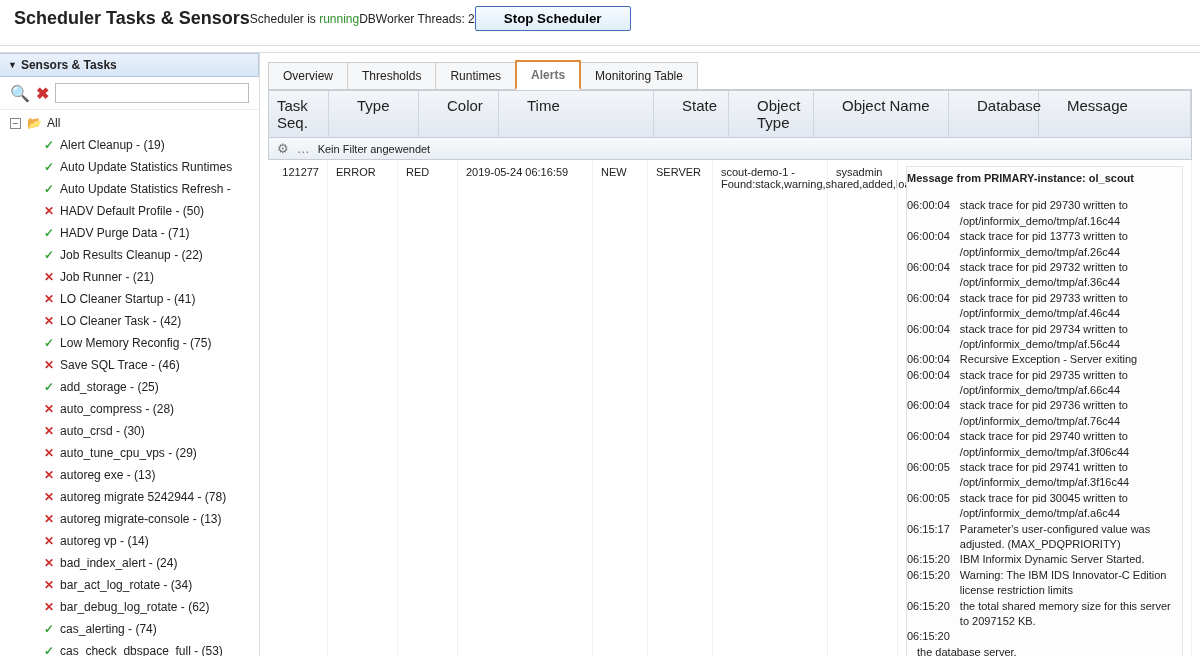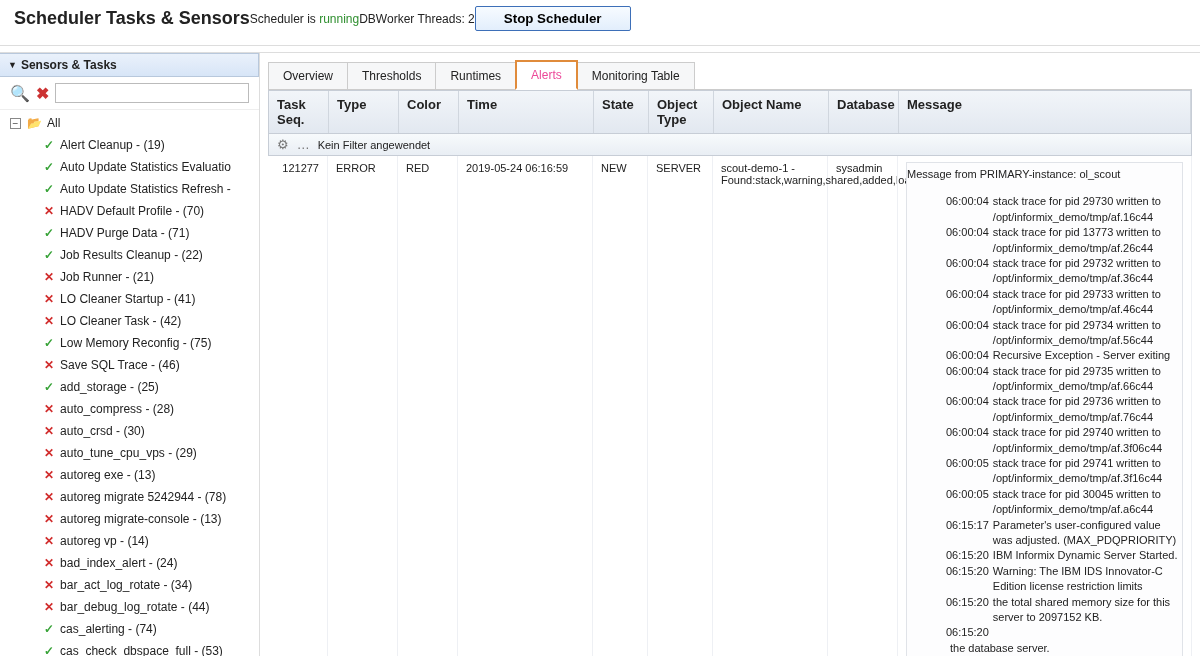--- a/index.html
+++ b/index.html
@@ -91,31 +91,32 @@
     border:1px solid #ccc;
     border-bottom:none;
     background:#f6f7f8;
     margin-right:-1px;
     cursor:pointer;
   }
   .tab.active {
     background:#fff;
     border:2px solid #e08b3b;
     border-bottom:2px solid #fff;
-    font-weight:400;
+    font-weight:700;
     position:relative; top:1px;
-    color:#ec4899;
+    color:#737373;
   }
   .grid-head {
     display:grid;
     grid-template-columns: 60px 70px 60px 135px 55px 65px 115px 70px 1fr;
     background:linear-gradient(#f2f5f9,#e2e8f0);
     border:1px solid #c7cdd6;
-    font-weight:700;
-    font-size:13px;
+    font-weight:400;
+    font-size:15px;
+    gap:20px;
   }
   .grid-head > div { padding:6px 8px; border-right:1px solid #d0d6de; }
   .filter-row {
     display:flex;align-items:center;gap:8px;
     border:1px solid #c7cdd6;border-top:none;
     background:linear-gradient(#f7fafc,#e9eef4);
     padding:3px 8px;font-size:11px;
   }
   .alert-rows { flex:1; overflow-y:auto; }
   .alert-row {
@@ -126,22 +127,22 @@
   }
   .alert-row > div { padding:6px 8px; border-right:1px solid #eef0f4;}
   .alert-row > div.align-r{ text-align:right;}
   .msg-block {
     border:1px solid #e0e3e8;
     background:#fdfdfe;
     padding:4px 0 10px 0;
     font-size:11px;
     line-height:1.4;
   }
-  .msg-block .hdr {font-weight:400; padding-bottom:6px;}
-  .msg-line{display:flex; gap:4px;margin-left:39px;}
+  .msg-block .hdr {font-weight:700; padding-bottom:6px;}
+  .msg-line{display:flex; gap:10px;}
   .msg-time{flex:none;}
   .tri { font-size:9px; }
   .icon-box{display:inline-block;width:14px;height:14px;line-height:14px;text-align:center;}
   .folder{color:#e3a224;}
   .minus-box{display:inline-block;width:11px;height:11px;border:1px solid #888;font-size:10px;line-height:9px;text-align:center;color:#444;}
   .glass{font-size:16px;color:#4976b3;cursor:pointer;}
   .xred{font-size:16px;color:#c33;cursor:pointer;font-weight:700;}
   .gear{font-size:13px;color:#777;cursor:pointer;}
 </style>
 </head>
@@ -174,29 +175,29 @@
         <span class="icon-box folder">📂</span>
         <span>All</span>
       </div>
       <div id="tree-items">
           <div class="tree-item">
             <span class="icon-ok">✓</span>
             <span>Alert Cleanup - (19)</span>
           </div>
           <div class="tree-item">
             <span class="icon-ok">✓</span>
-            <span>Auto Update Statistics Evaluatio</span>
+            <span>Auto Update Statistics Runtimes</span>
           </div>
           <div class="tree-item">
             <span class="icon-ok">✓</span>
             <span>Auto Update Statistics Refresh -</span>
           </div>
           <div class="tree-item">
             <span class="icon-x">✕</span>
-            <span>HADV Default Profile - (70)</span>
+            <span>HADV Default Profile - (50)</span>
           </div>
           <div class="tree-item">
             <span class="icon-ok">✓</span>
             <span>HADV Purge Data - (71)</span>
           </div>
           <div class="tree-item">
             <span class="icon-ok">✓</span>
             <span>Job Results Cleanup - (22)</span>
           </div>
           <div class="tree-item">
@@ -254,21 +255,21 @@
           <div class="tree-item">
             <span class="icon-x">✕</span>
             <span>bad_index_alert - (24)</span>
           </div>
           <div class="tree-item">
             <span class="icon-x">✕</span>
             <span>bar_act_log_rotate - (34)</span>
           </div>
           <div class="tree-item">
             <span class="icon-x">✕</span>
-            <span>bar_debug_log_rotate - (44)</span>
+            <span>bar_debug_log_rotate - (62)</span>
           </div>
           <div class="tree-item">
             <span class="icon-ok">✓</span>
             <span>cas_alerting - (74)</span>
           </div>
           <div class="tree-item">
             <span class="icon-ok">✓</span>
             <span>cas_check_dbspace_full - (53)</span>
           </div>
         </div>

